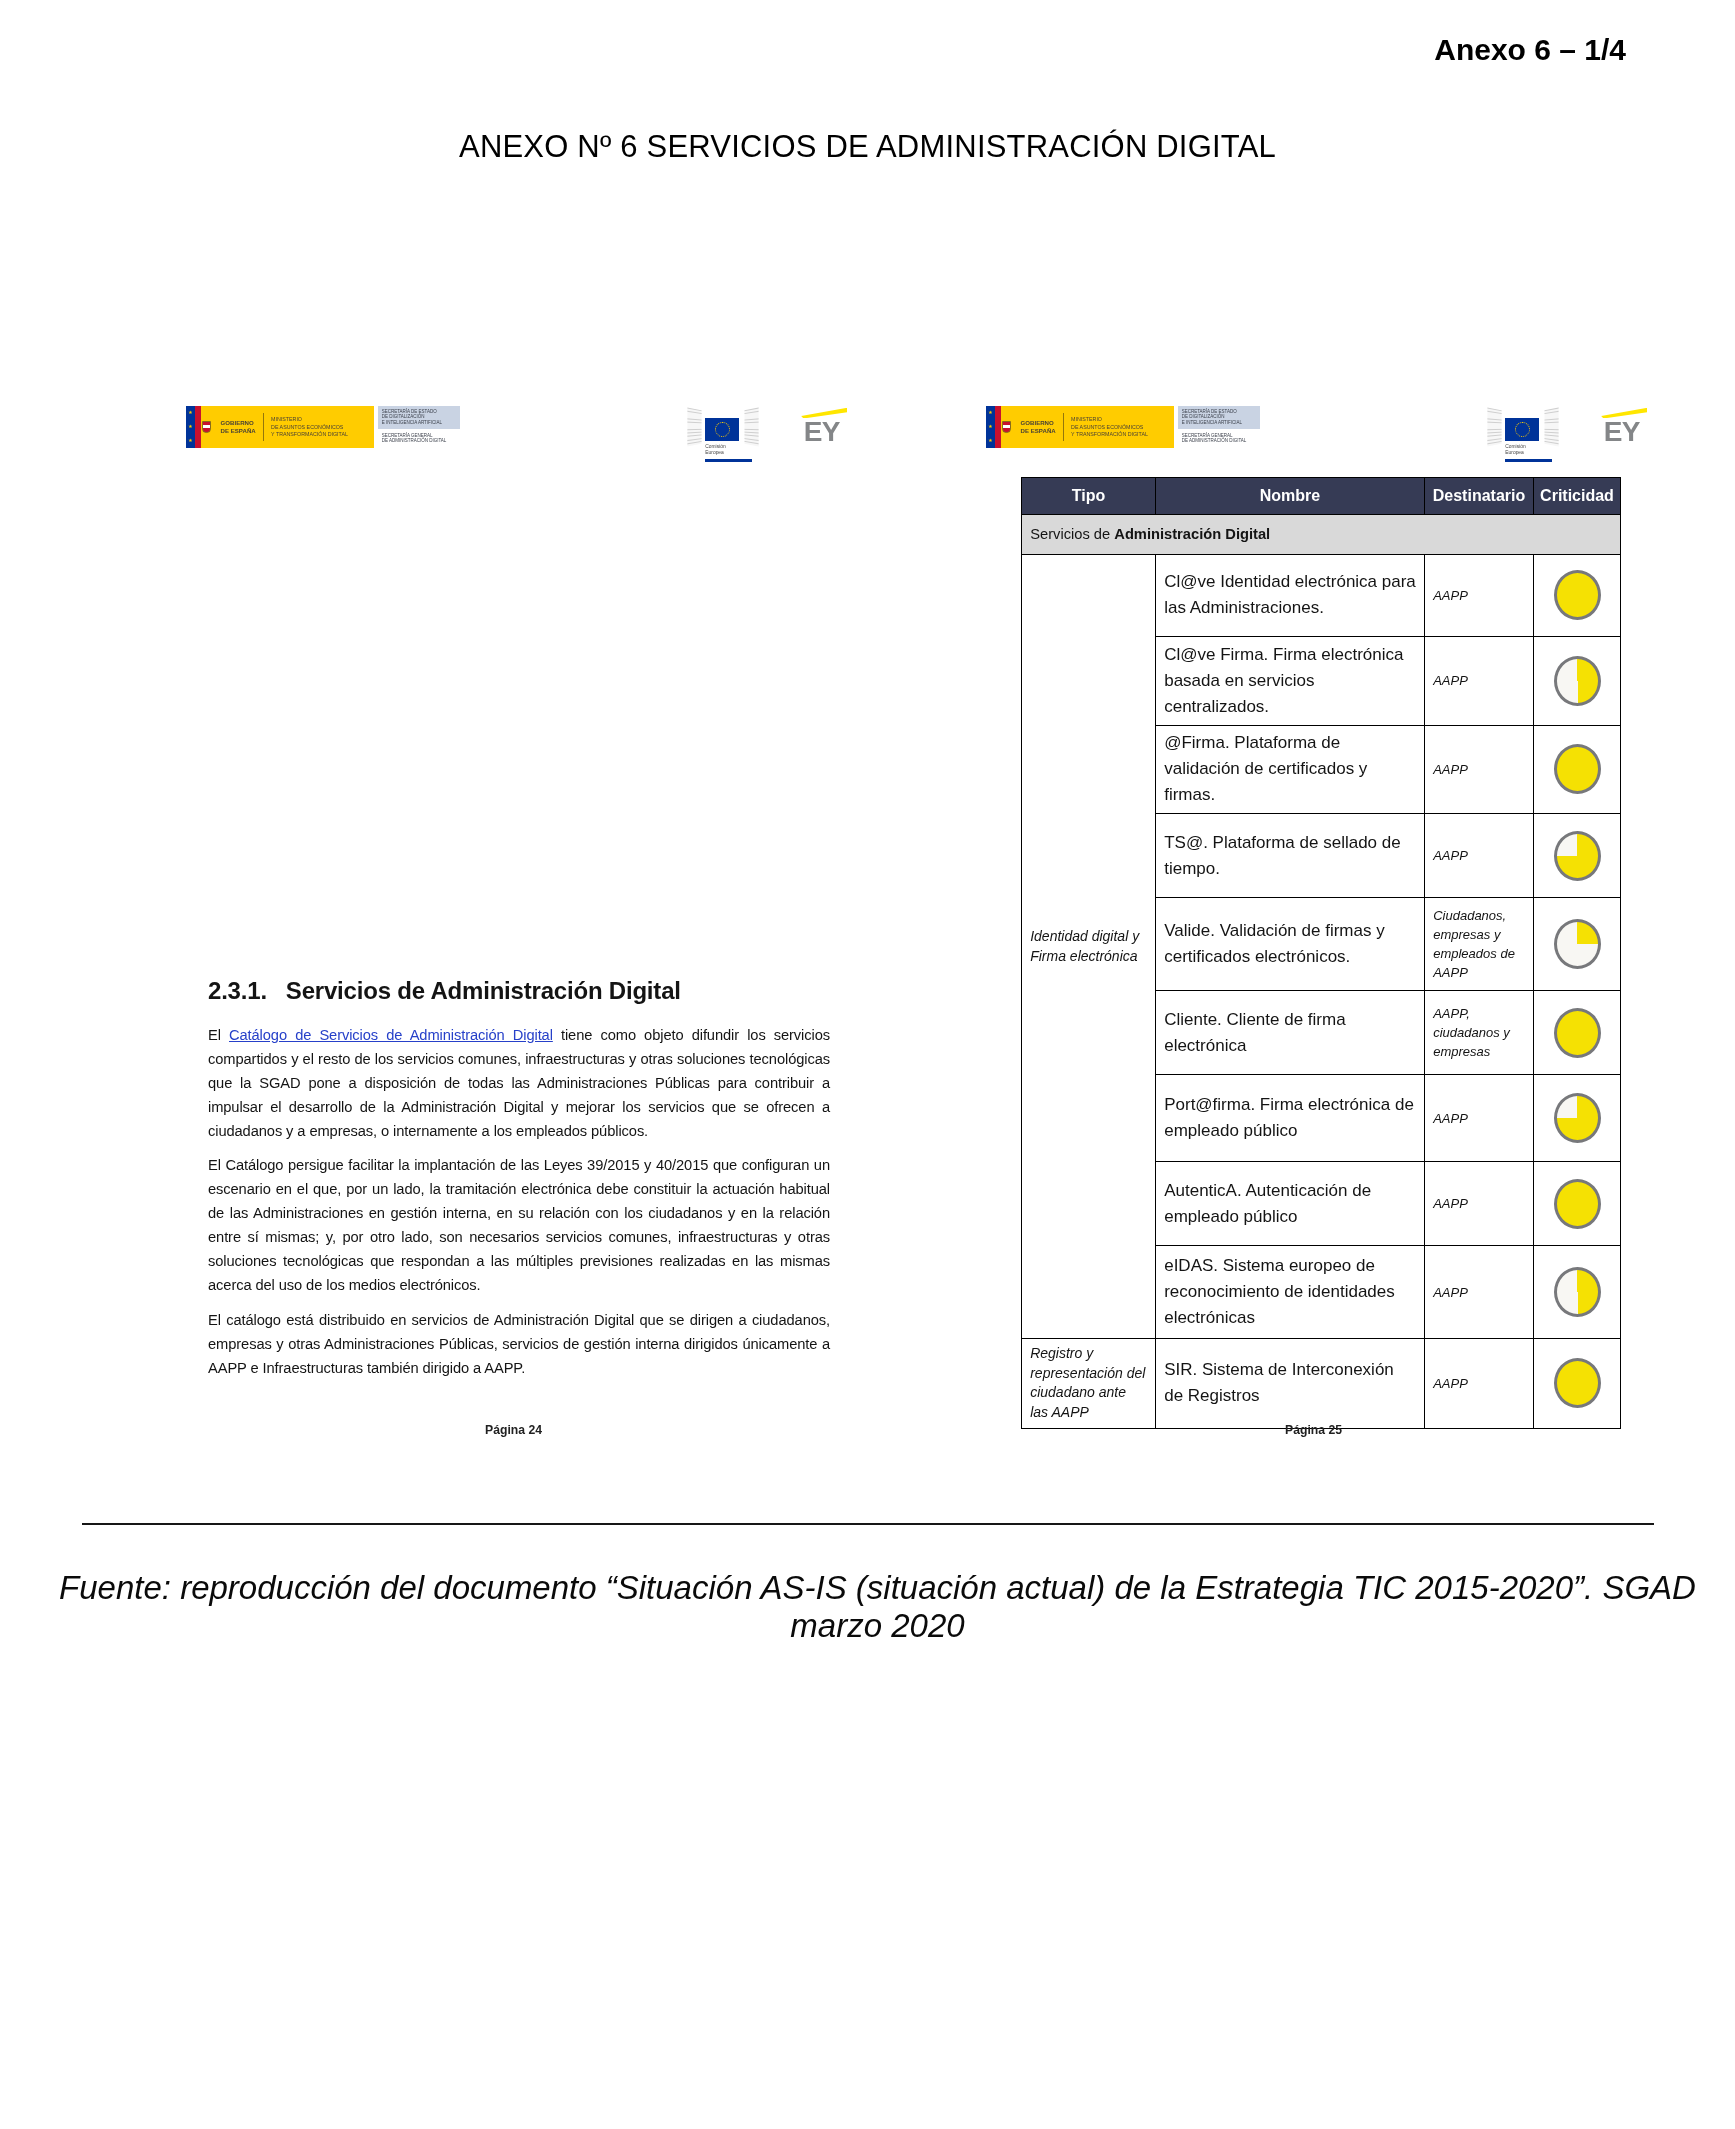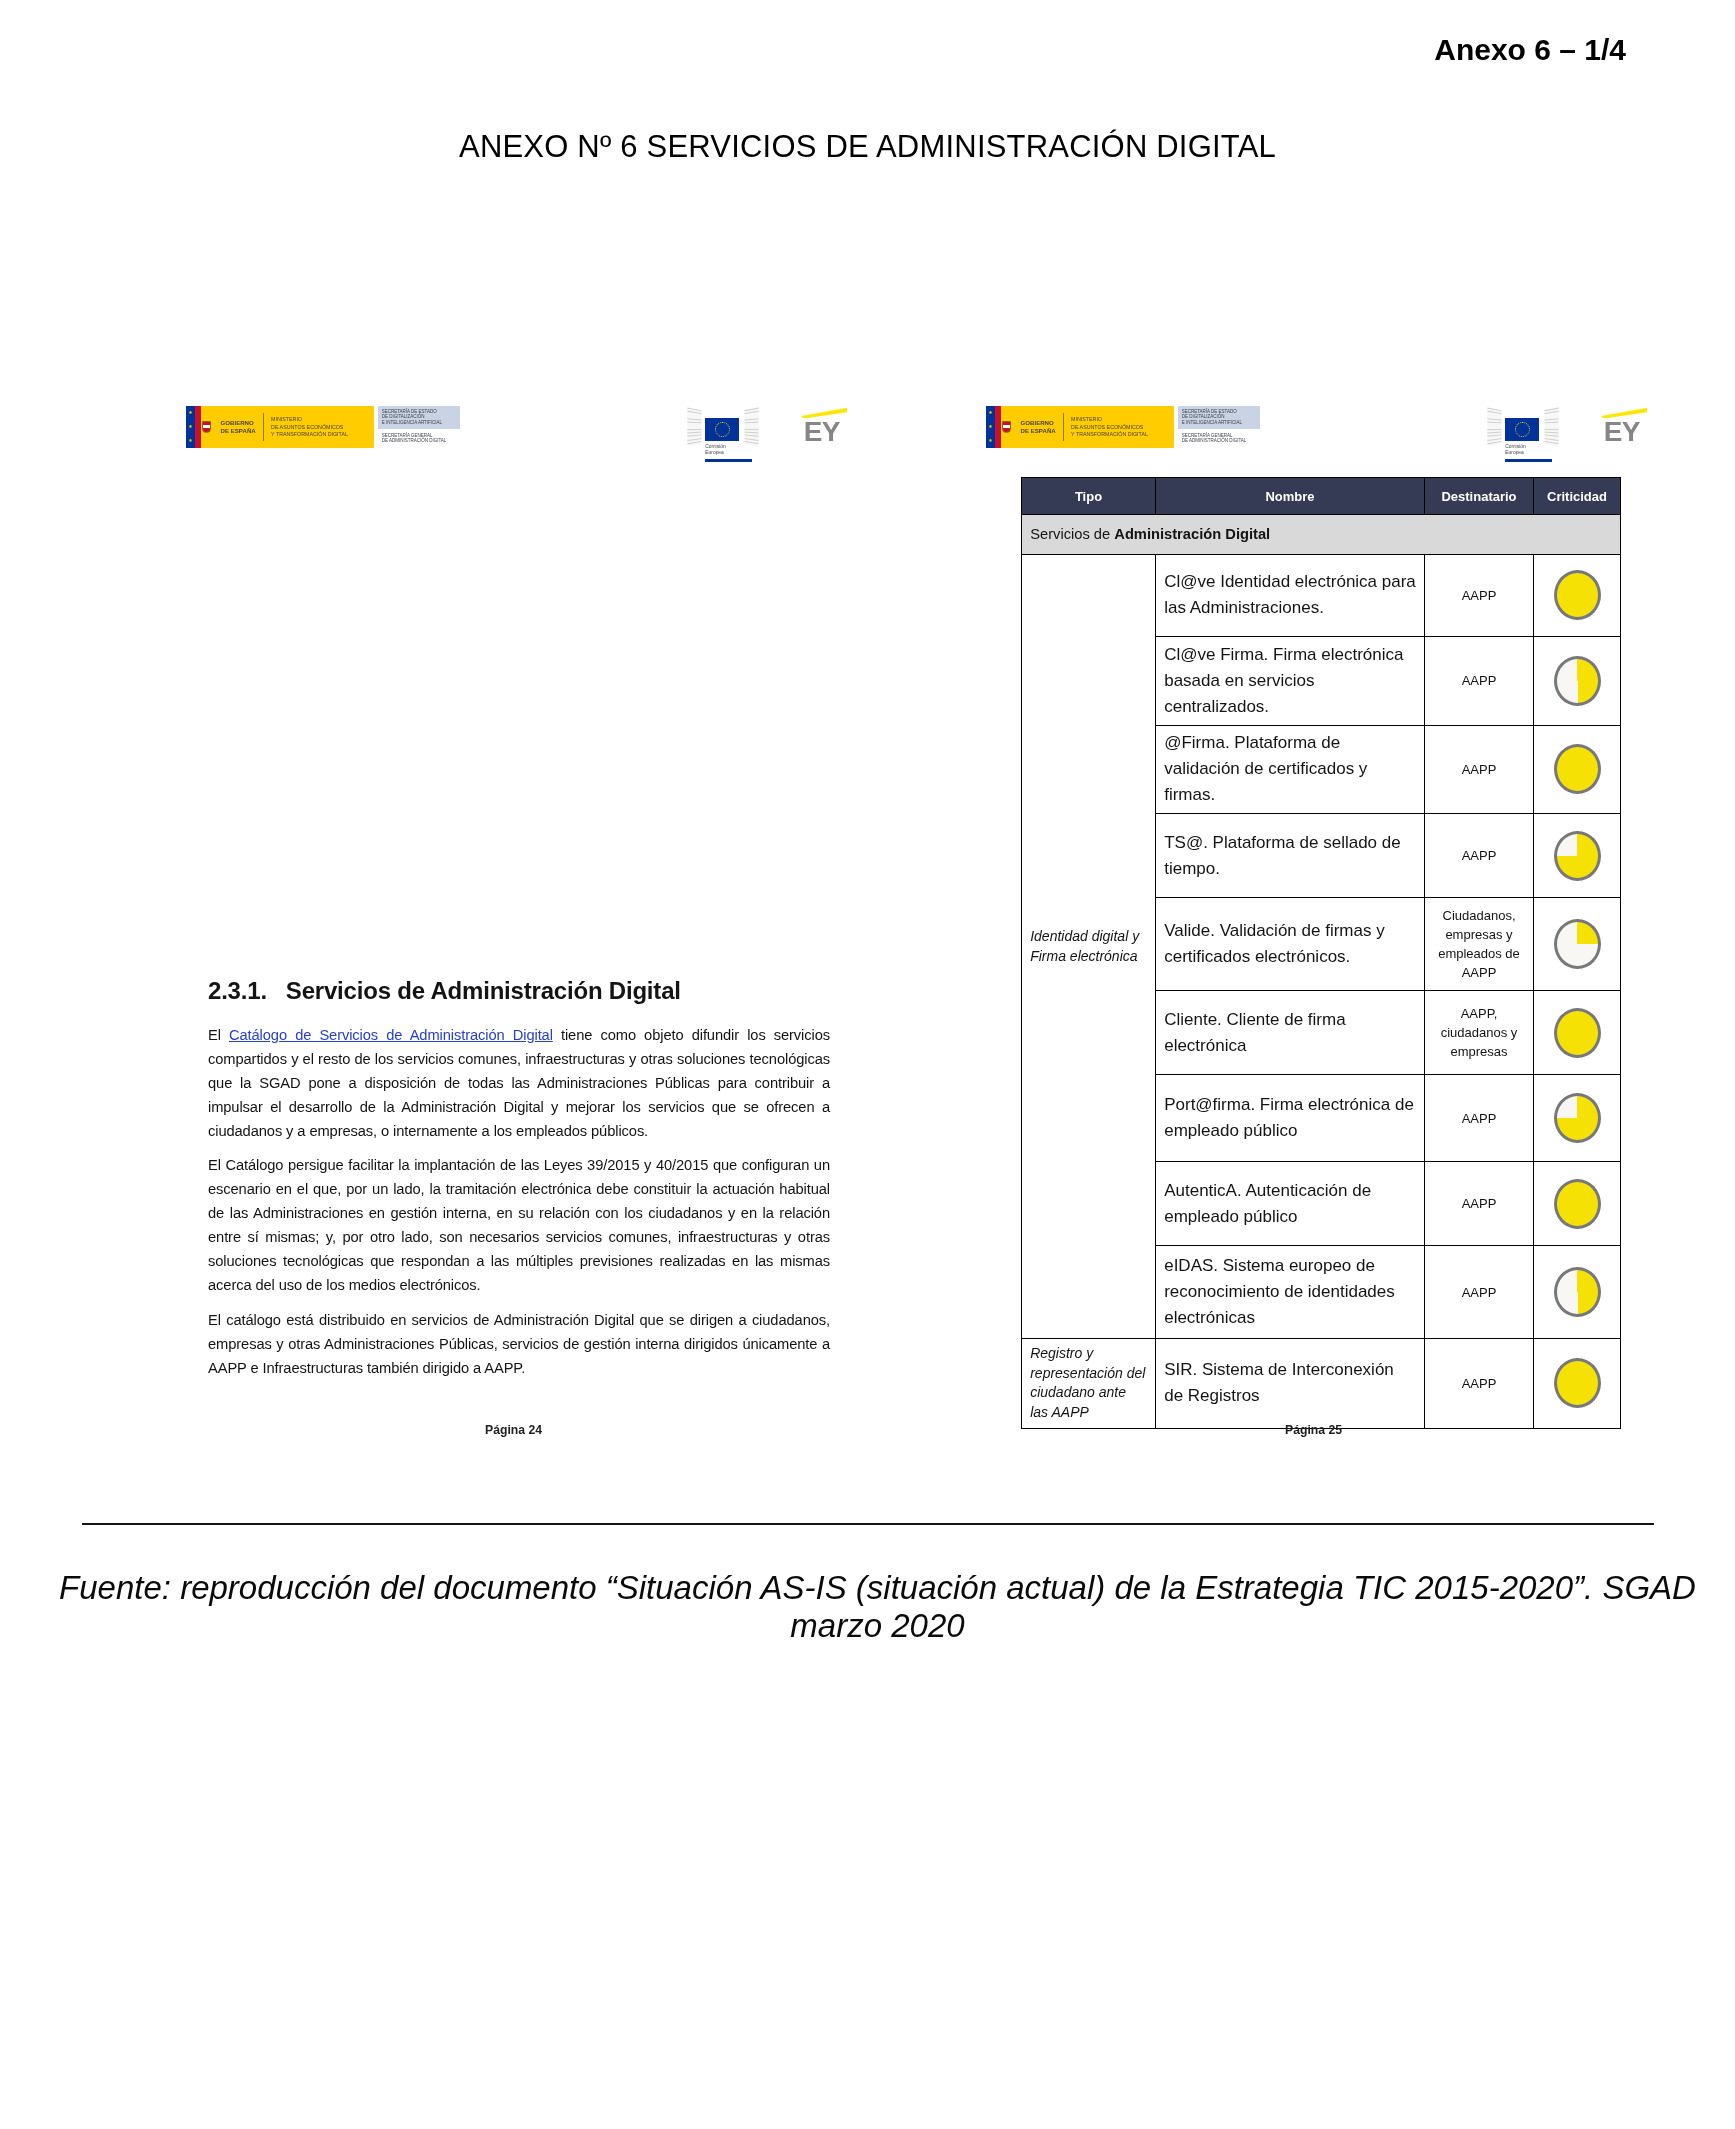--- a/index.html
+++ b/index.html
@@ -64,27 +64,27 @@
   .sec-heading{font-size:24px;font-weight:bold;margin:0 0 19.6px 0;text-align:left;letter-spacing:-0.2px;}
   .sec-heading .sec-num{margin-right:19px;}
   .doc-para{margin:0 0 10.6px 0;}
   .doc-link{color:var(--link-blue,#2640C9);text-decoration:underline;}
   .page-num{position:absolute;top:1025px;left:0;width:100%;text-align:center;
     font-size:12.2px;font-weight:bold;color:#222;}
 
   
   .scan-table{position:absolute;top:79px;left:46px;border-collapse:collapse;table-layout:fixed;
     width:598px;color:#141414;}
-  .scan-table th{background:var(--thead-bg,#363B55);color:#fff;font-size:13px;font-weight:bold;
+  .scan-table th{background:var(--thead-bg,#363B55);color:#fff;font-size:16px;font-weight:bold;
     height:36px;border:1.6px solid #000;padding:0 3.3px;}
   .scan-table td{border:1.6px solid #000;vertical-align:middle;padding:4.9px 8.2px;}
   .group-cell{background:var(--group-bg,#D9D9D9);font-size:14.7px;height:29px;}
   .cell-tipo{font-size:14px;line-height:19.6px;font-style:italic;}
   .cell-nombre{font-size:17px;line-height:26px;}
-  .cell-dest{font-size:13px;line-height:19px;text-align:center;padding:4.9px 4.9px;}
+  .cell-dest{font-size:13px;line-height:19px;text-align:left;padding:4.9px 4.9px;font-style:italic;}
   .cell-crit{text-align:center;}
   .pie{width:41px;height:44px;border-radius:50%;margin:0 auto;
     border:3.3px solid var(--pie-border,#77787B);background:var(--pie-empty,#F8F7F3);}
   .pie-full{background:var(--pie-yellow,#F5E103);}
   .pie-half{background:conic-gradient(var(--pie-yellow,#F5E103) 0 50%,var(--pie-empty,#F8F7F3) 50% 100%);}
   .pie-three-quarter{background:conic-gradient(var(--pie-yellow,#F5E103) 0 75%,var(--pie-empty,#F8F7F3) 75% 100%);}
   .pie-quarter{background:conic-gradient(var(--pie-yellow,#F5E103) 0 25%,var(--pie-empty,#F8F7F3) 25% 100%);}
 
   
   .footer-rule{position:absolute;top:1523px;left:82px;width:1572px;border-top:2.4px solid #161616;}

